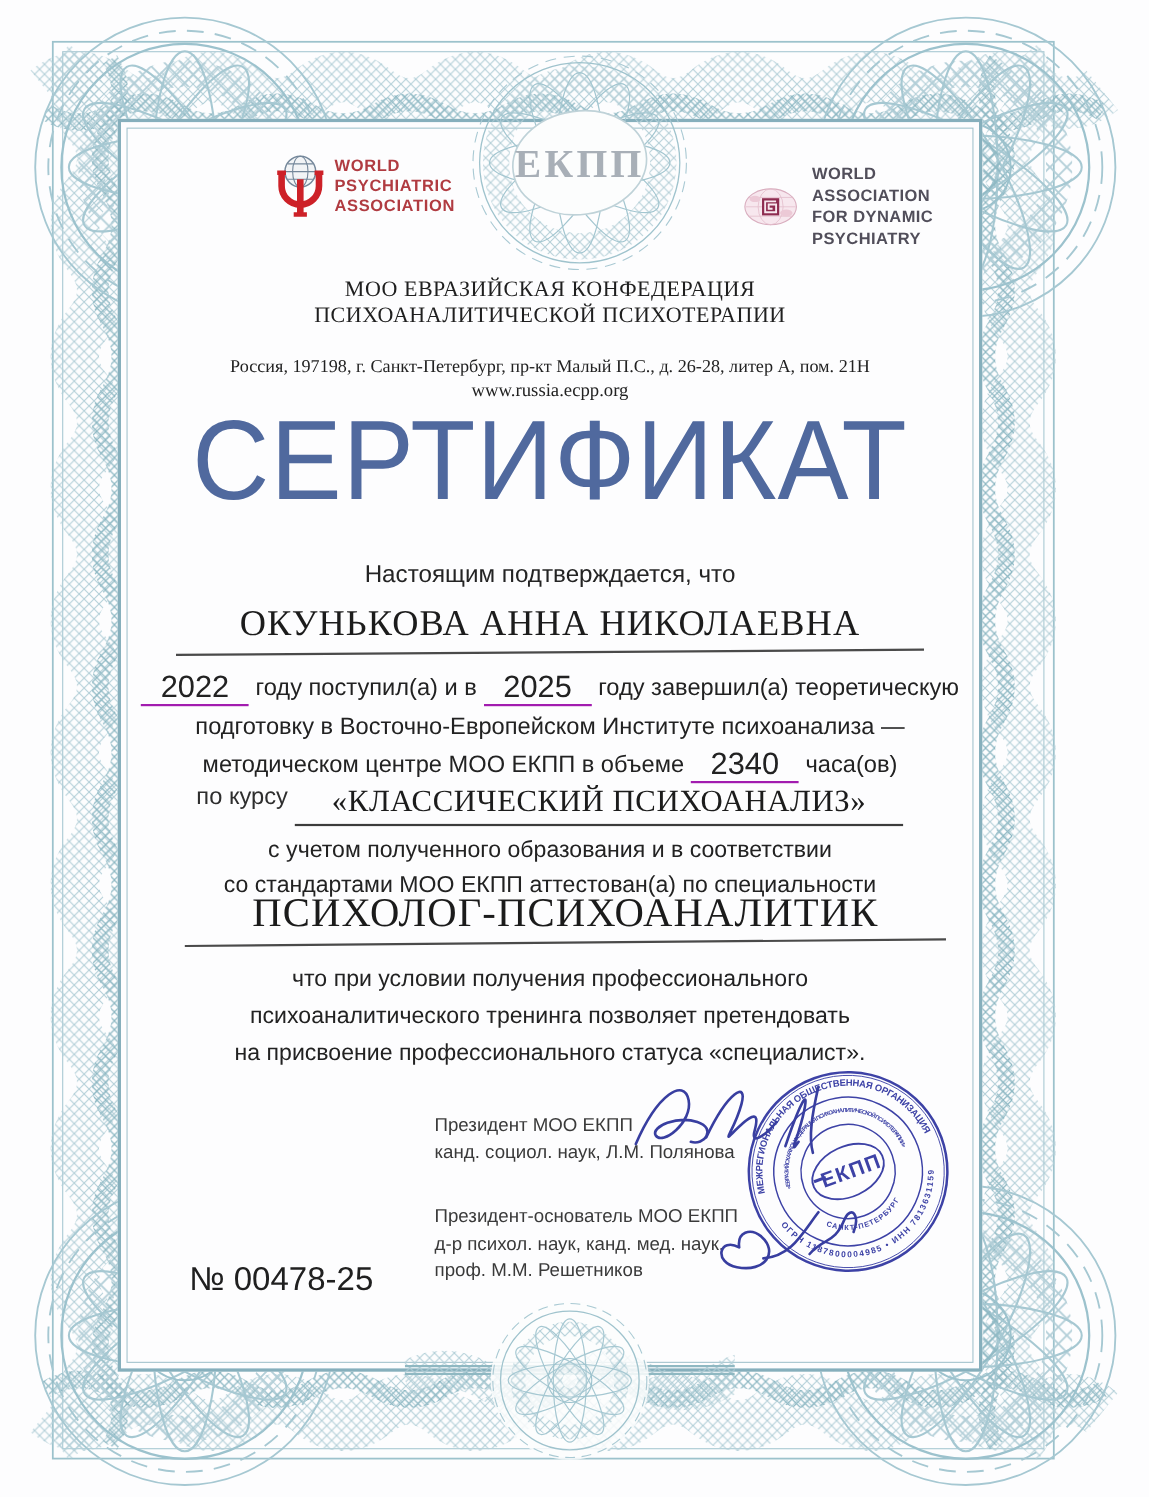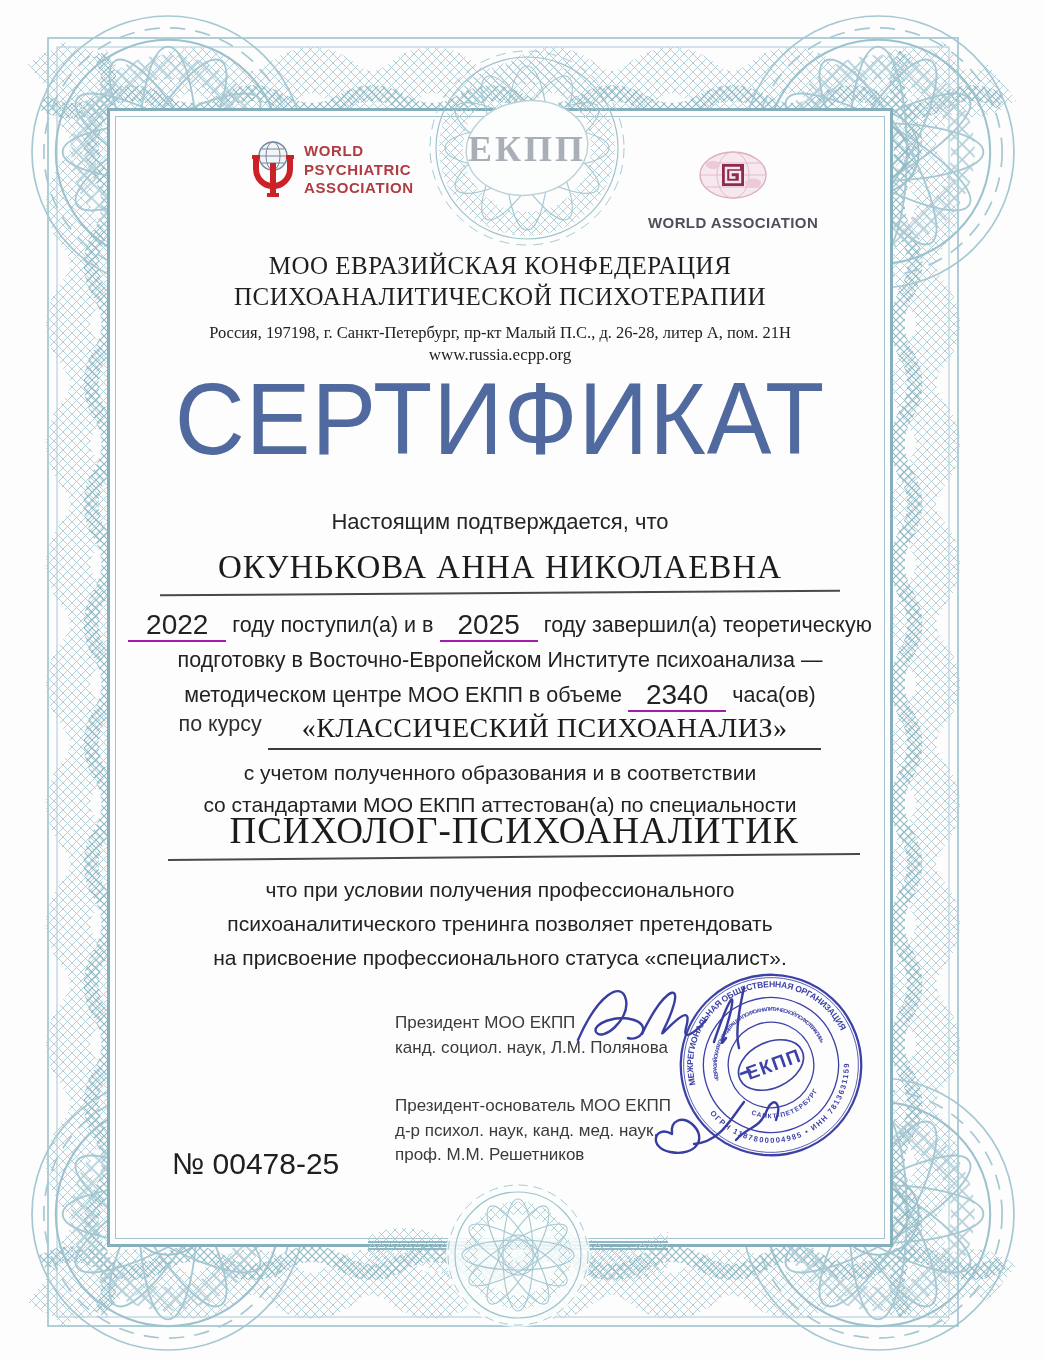--- a/index.html
+++ b/index.html
@@ -8,24 +8,24 @@
   svg{display:block;}
   .border-svg{position:absolute;left:0;top:0;z-index:0;}
   .frame{position:absolute;left:107px;top:108px;width:786px;height:1139px;
          background:#fdfdfe;border:3px solid #86afbc;z-index:1;box-sizing:border-box;}
   .frame::before{content:"";position:absolute;left:5px;top:5px;right:5px;bottom:5px;
          border:1.5px solid #a3c4ce;pointer-events:none;}
   .abs{position:absolute;left:0;right:0;text-align:center;}
   
   .wpa{position:absolute;left:132px;top:28px;display:flex;align-items:center;gap:0;text-align:left;}
   .wpa-text{color:#b03b41;font-size:15px;font-weight:bold;letter-spacing:.6px;line-height:1.25;}
-  .wadp{position:absolute;left:538px;top:38px;display:flex;align-items:center;gap:12px;text-align:left;flex-direction:column;}
+  .wadp{position:absolute;left:565px;top:38px;display:flex;align-items:center;gap:12px;text-align:left;}
   .wadp-text{color:#514e5a;font-size:15px;font-weight:bold;letter-spacing:.4px;line-height:1.3;}
   
-  .org{top:140px;font-family:"Liberation Serif",serif;font-size:25px;letter-spacing:.5px;color:#1f1f1f;line-height:1.22;}
+  .org{top:140px;font-family:"Liberation Serif",serif;font-size:20px;letter-spacing:.5px;color:#1f1f1f;line-height:1.22;}
   .addr{top:212px;font-family:"Liberation Serif",serif;font-size:16.5px;color:#222;}
   .www{top:234px;font-family:"Liberation Serif",serif;font-size:17px;color:#222;}
   
   .cert-title{top:252px;font-size:97px;color:#50699e;letter-spacing:1px;font-weight:normal;
               transform:scaleY(1.06);}
   .subtitle{top:398px;font-size:22px;color:#242424;}
   
   .name-block{top:438px;}
   .name{font-family:"Liberation Serif",serif;font-size:33px;letter-spacing:1px;color:#1c1c1c;}
   .rule{height:0;border-top:2px solid #4a4a4a;margin:6px auto 0;}
@@ -129,20 +129,21 @@
         <ellipse cx="36" cy="26" rx="33" ry="23" fill="#f7e7ee" stroke="#d9aebf" stroke-width="1.4"></ellipse>
         <ellipse cx="36" cy="26" rx="16" ry="23" fill="none" stroke="#e3bccb" stroke-width="1"></ellipse>
         <path d="M4,26 h64 M8,14 h56 M8,38 h56" stroke="#e3bccb" stroke-width="1" fill="none"></path>
         <ellipse cx="16" cy="16" rx="7" ry="4" fill="#ecc9d6"></ellipse>
         <ellipse cx="56" cy="34" rx="8" ry="4.5" fill="#ecc9d6"></ellipse>
         <rect x="25" y="15" width="22" height="22" fill="#8e2c50"></rect>
         <path d="M43,19 h-14 v14 h14 v-10 h-9.5 v5.5 h5" fill="none" stroke="#f7e7ee" stroke-width="2.4"></path>
       </svg>
       <div class="wadp-text">
         <div>WORLD ASSOCIATION</div>
+        <div>FOR DYNAMIC PSYCHIATRY</div>
       </div>
     </div>
 
     <div class="abs org">
       <div>МОО ЕВРАЗИЙСКАЯ КОНФЕДЕРАЦИЯ</div>
       <div>ПСИХОАНАЛИТИЧЕСКОЙ ПСИХОТЕРАПИИ</div>
     </div>
     <div class="abs addr">Россия, 197198, г. Санкт-Петербург, пр-кт Малый П.С., д. 26-28, литер А, пом. 21Н</div>
     <div class="abs www">www.russia.ecpp.org</div>
 

